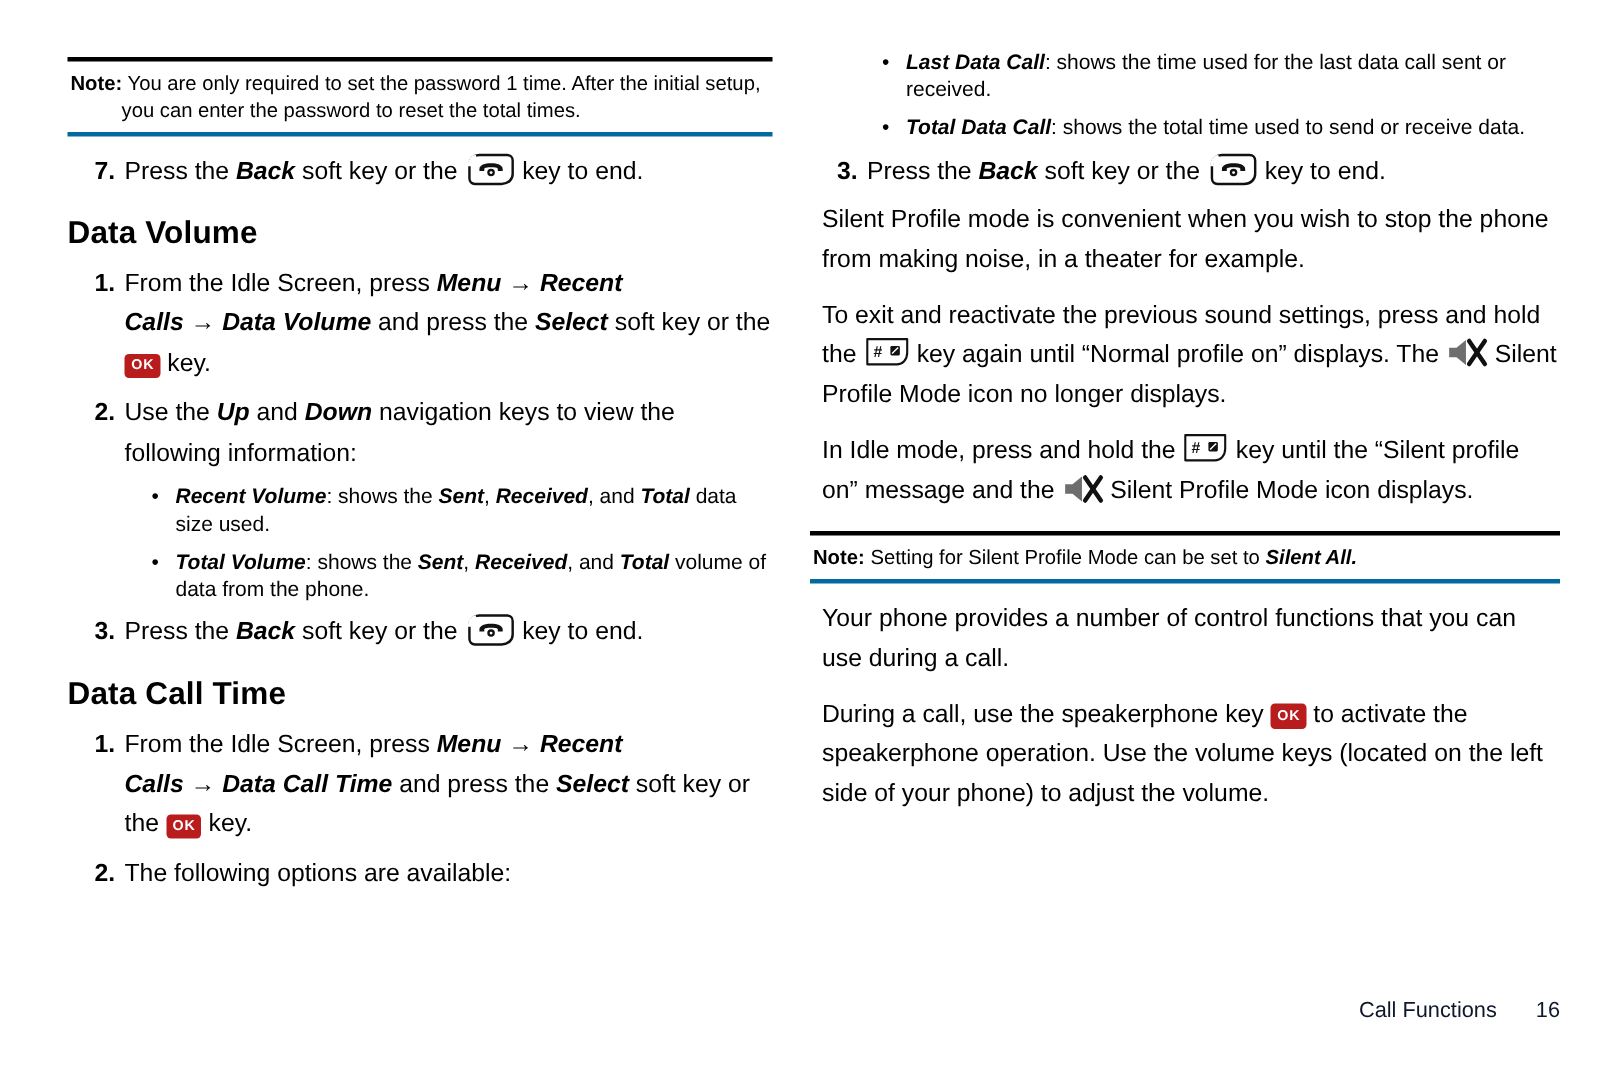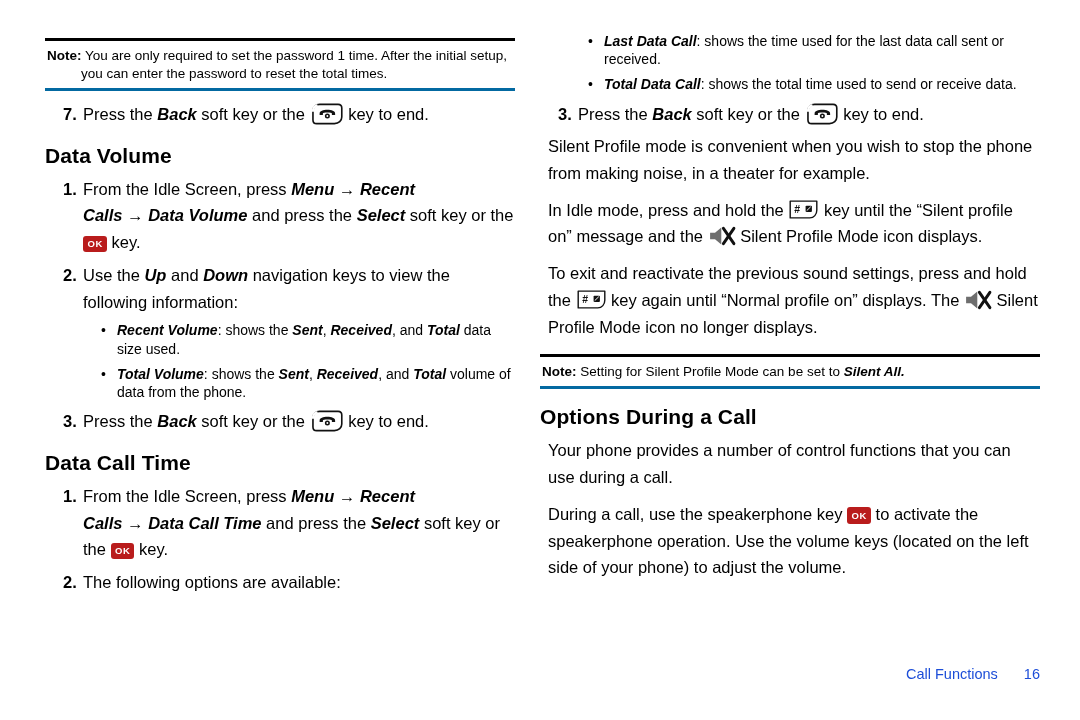--- a/index.html
+++ b/index.html
@@ -145,21 +145,21 @@
   .key-end  { width: 34px; height: 24px; }
   .key-hash { width: 31px; height: 21px; vertical-align: -4px; }
   .icon-silent { width: 28px; height: 24px; vertical-align: -6px; }
 
   
   .footer {
     position: absolute;
     right: 40px;
     bottom: 38px;
     font-size: 14.5px;
-    color: #1d4ed8;
+    color: #0f172a;
     white-space: nowrap;
   }
   .footer .pg { margin-left: 26px; }
 </style>
 </head>
 <body>
 
 <svg width="0" height="0" style="position:absolute" aria-hidden="true">
   <symbol id="sym-end-key" viewBox="0 0 46 32">
     <path d="M4 12 C4 6, 8 3, 13 3 L38 3 C41 3, 43 5, 43 8 L43 20
@@ -292,43 +292,42 @@
         <span>Press the </span><b>Back</b><span> soft key or the </span><svg class="key-end">
             <use href="#sym-end-key"></use>
           </svg><span> key to end.</span>
       </span>
     </div>
 
 
     <p class="body">Silent Profile mode is convenient when you wish to stop the phone from making noise, in a theater for example.</p>
 
     <p class="body">
+      <span>To exit and reactivate the previous sound settings, press and hold the </span><svg class="key-hash">
+          <use href="#sym-hash-key"></use>
+        </svg><span> key again until “Normal profile on” displays. The </span><svg class="icon-silent">
+          <use href="#sym-silent"></use>
+        </svg><span> Silent Profile Mode icon no longer displays.</span>
+    </p>
+
+    <p class="body">
       <span>In Idle mode, press and hold the </span><svg class="key-hash">
           <use href="#sym-hash-key"></use>
         </svg><span> key until the “Silent profile on” message and the </span><svg class="icon-silent">
           <use href="#sym-silent"></use>
         </svg><span> Silent Profile Mode icon displays.</span>
     </p>
 
-    <p class="body">
-      <span>To exit and reactivate the previous sound settings, press and hold the </span><svg class="key-hash">
-          <use href="#sym-hash-key"></use>
-        </svg><span> key again until “Normal profile on” displays. The </span><svg class="icon-silent">
-          <use href="#sym-silent"></use>
-        </svg><span> Silent Profile Mode icon no longer displays.</span>
-    </p>
-
     <div class="note" style="margin-top:14px;">
       <div class="note-inner">
         <span class="note-label">Note:</span>
         <span>Setting for Silent Profile Mode can be set to </span><b>Silent All.</b>
       </div>
     </div>
 
-    <h2 class="sec">Options During a Call</h2>
 
     <p class="body">Your phone provides a number of control functions that you can use during a call.</p>
 
 
     <p class="body">
       <span>During a call, use the speakerphone key </span><span class="key-ok">OK</span><span> to activate the speakerphone operation. Use the volume keys (located on the left side of your phone) to adjust the volume.</span>
     </p>
 
   </div>
 

